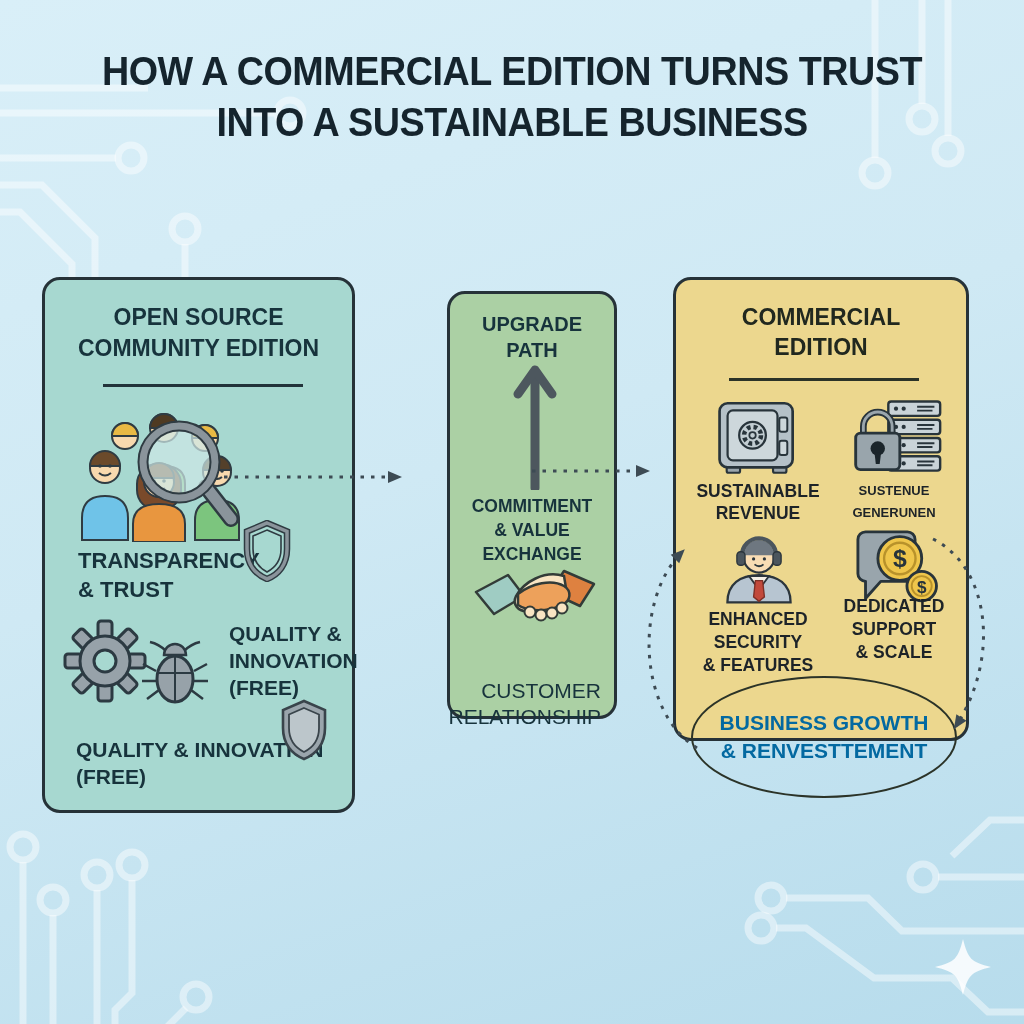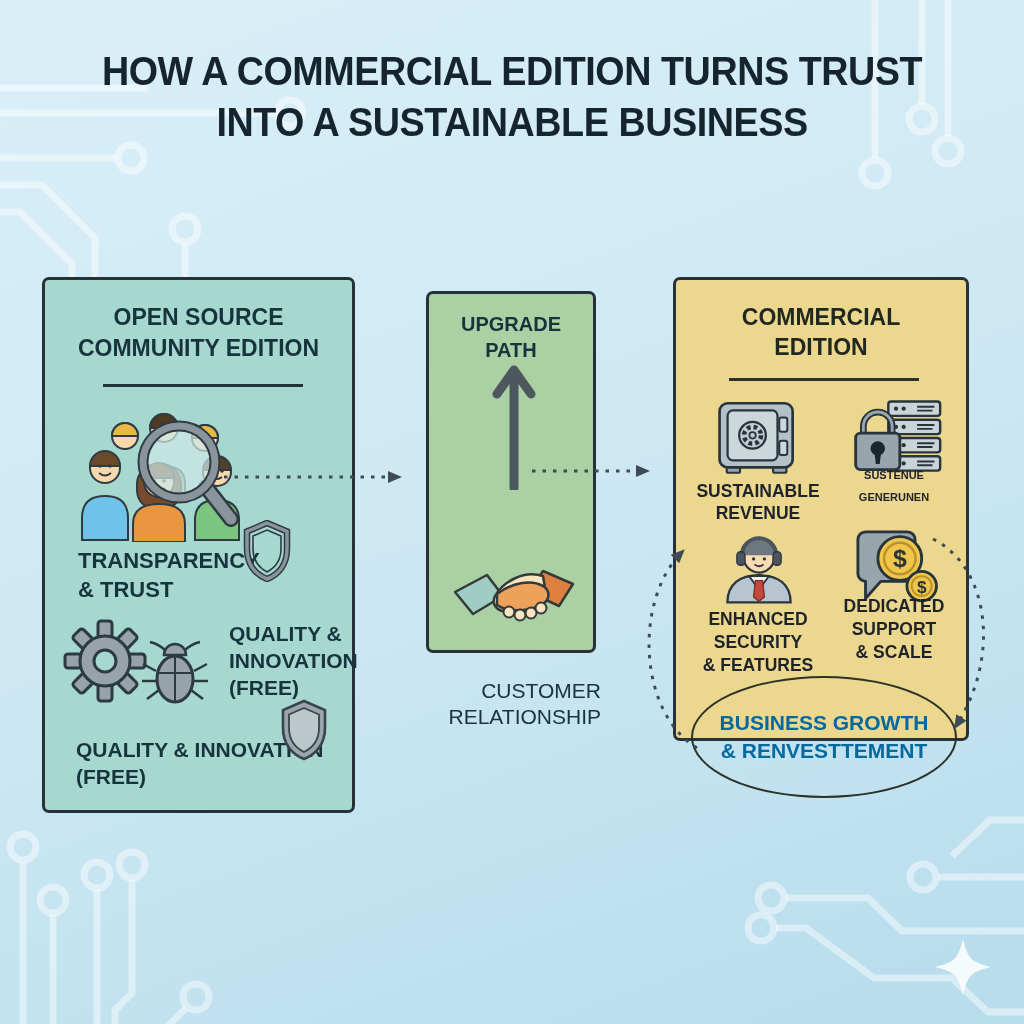--- a/index.html
+++ b/index.html
@@ -4,23 +4,23 @@
 <style>
   *{margin:0;padding:0;box-sizing:border-box}
   html,body{width:1024px;height:1024px}
   body{font-family:"Liberation Sans",sans-serif;}
   #stage{position:relative;width:1024px;height:1024px;overflow:hidden;
     background:linear-gradient(160deg,var(--bg-top,#d9eff8) 0%,#cfe9f4 45%,var(--bg-bottom,#b7dcec) 100%);padding-left:20px;}
   svg.layer{position:absolute;left:0;top:0;pointer-events:none}
   #title{position:absolute;top:46px;left:0;width:100%;text-align:center;
     font-size:41px;line-height:51px;font-weight:bold;letter-spacing:-.5px;
     color:#15242d;white-space:pre-line;transform:scaleX(.92)}
-  .panel{position:absolute;border:3px solid var(--panel-border,#263238);border-radius:7px}
+  .panel{position:absolute;border:3px solid var(--panel-border,#263238);border-radius:18px}
   #panel-left{left:42px;top:277px;width:313px;height:536px;background:var(--panel-teal,#a7d8d0)}
-  #panel-mid{left:426px;top:291px;width:170px;height:362px;background:var(--panel-green,#abd0a4)}
+  #panel-mid{left:447px;top:291px;width:170px;height:428px;background:var(--panel-green,#abd0a4)}
   #panel-right{left:673px;top:277px;width:296px;height:464px;background:var(--panel-yellow,#ecd78e)}
   .panel h2{position:absolute;top:22px;left:0;width:100%;text-align:center;font-weight:bold;
     white-space:pre-line;color:var(--ink,#17333c)}
   #panel-left h2{font-size:23px;line-height:31px}
   #panel-mid h2{top:17px;font-size:20px;line-height:26px}
   #panel-right h2{font-size:23px;line-height:30px;color:#21281f}
   .divider{position:absolute;height:2.5px;background:#22333a}
   .abs{position:absolute}
   .lbl{position:absolute;font-weight:bold;white-space:pre-line;color:var(--ink,#17333c)}
   .lbl.dark{color:#1d2328}
@@ -175,20 +175,22 @@
 
   <div class="panel" id="panel-mid">
     <h2>UPGRADE
 PATH</h2>
 
     <svg class="abs" style="left:63px;top:64px" width="44" height="132" viewBox="0 0 44 132">
       <path d="M22,130 V14" stroke="#4d575e" stroke-width="9" stroke-linecap="round" fill="none"></path>
       <path d="M5,36 L22,12 L39,36" stroke="#4d575e" stroke-width="9" stroke-linecap="round" stroke-linejoin="round" fill="none"></path>
     </svg>
 
+    <div class="lbl center" style="left:0;top:200px;width:100%;font-size:17.5px;line-height:24px">COMMITMENT
+&amp; VALUE EXCHANGE</div>
 
     <svg class="abs" style="left:24px;top:266px" width="122" height="78" viewBox="0 0 122 78">
       <polygon points="120,24 90,11 76,32 106,46" fill="#de8140" stroke="#323b38" stroke-width="2.5" stroke-linejoin="round"></polygon>
       <polygon points="2,32 34,15 50,36 20,54" fill="#9fccc3" stroke="#323b38" stroke-width="2.5" stroke-linejoin="round"></polygon>
       <path d="M90,16 C70,10 50,22 42,36 C38,44 44,52 54,51 C70,49 84,40 92,28 Z" fill="#f8e4c3" stroke="#323b38" stroke-width="2.5"></path>
       <path d="M44,34 C58,23 78,19 90,26 C98,31 97,41 88,45 C74,52 54,52 44,45 Z" fill="#eda15b" stroke="#323b38" stroke-width="2.5"></path>
       <g fill="#f8e4c3" stroke="#323b38" stroke-width="2">
         <circle cx="56" cy="52" r="5.5"></circle>
           <circle cx="67" cy="55" r="5.5"></circle>
         <circle cx="78" cy="53" r="5.5"></circle>
@@ -247,21 +249,21 @@
         </g>
       </g>
       <g>
         <path d="M16,36 V29 a15,15 0 0 1 30,0 v7" fill="none" stroke="#28343b" stroke-width="7"></path>
         <path d="M16,36 V29 a15,15 0 0 1 30,0 v7" fill="none" stroke="#9aa6ad" stroke-width="3"></path>
         <rect x="8" y="36" width="46" height="38" rx="5" fill="#99a5ac" stroke="#28343b" stroke-width="3"></rect>
         <circle cx="31" cy="52" r="7.5" fill="#1b252b"></circle>
         <path d="M27.5,56 H34.5 L33,68 H29 Z" fill="#1b252b"></path>
       </g>
     </svg>
-    <div class="lbl dark center" style="left:143px;top:184px;width:150px;font-size:11px;line-height:22px">SUSTENUE
+    <div class="lbl dark center" style="left:143px;top:200px;width:150px;font-size:13px;line-height:22px">SUSTENUE
 GENERUNEN</div>
 
     <svg class="abs" style="left:46px;top:252px" width="74" height="72" viewBox="0 0 82 76">
       <path d="M6,76 C6,56 20,46 41,46 C62,46 76,56 76,76 Z" fill="#b7c5d1" stroke="#2b353c" stroke-width="2.5"></path>
       <polygon points="30,47 41,62 52,47" fill="#f4efe6" stroke="#2b353c" stroke-width="2"></polygon>
       <polygon points="37,52 45,52 47,70 41,75 35,70" fill="#c2493b" stroke="#7e2f26" stroke-width="1.5"></polygon>
       <circle cx="41" cy="26" r="17" fill="#f8dcb4" stroke="#2b353c" stroke-width="2.5"></circle>
       <path d="M24,24 A17,17 0 0 1 58,24 Z" fill="#6e7780"></path>
       <path d="M22,24 A19,19 0 0 1 60,24" fill="none" stroke="#4b555d" stroke-width="4.5"></path>
       <rect x="16.5" y="20" width="9" height="15" rx="4" fill="#4b555d" stroke="#2b353c" stroke-width="1.5"></rect>

